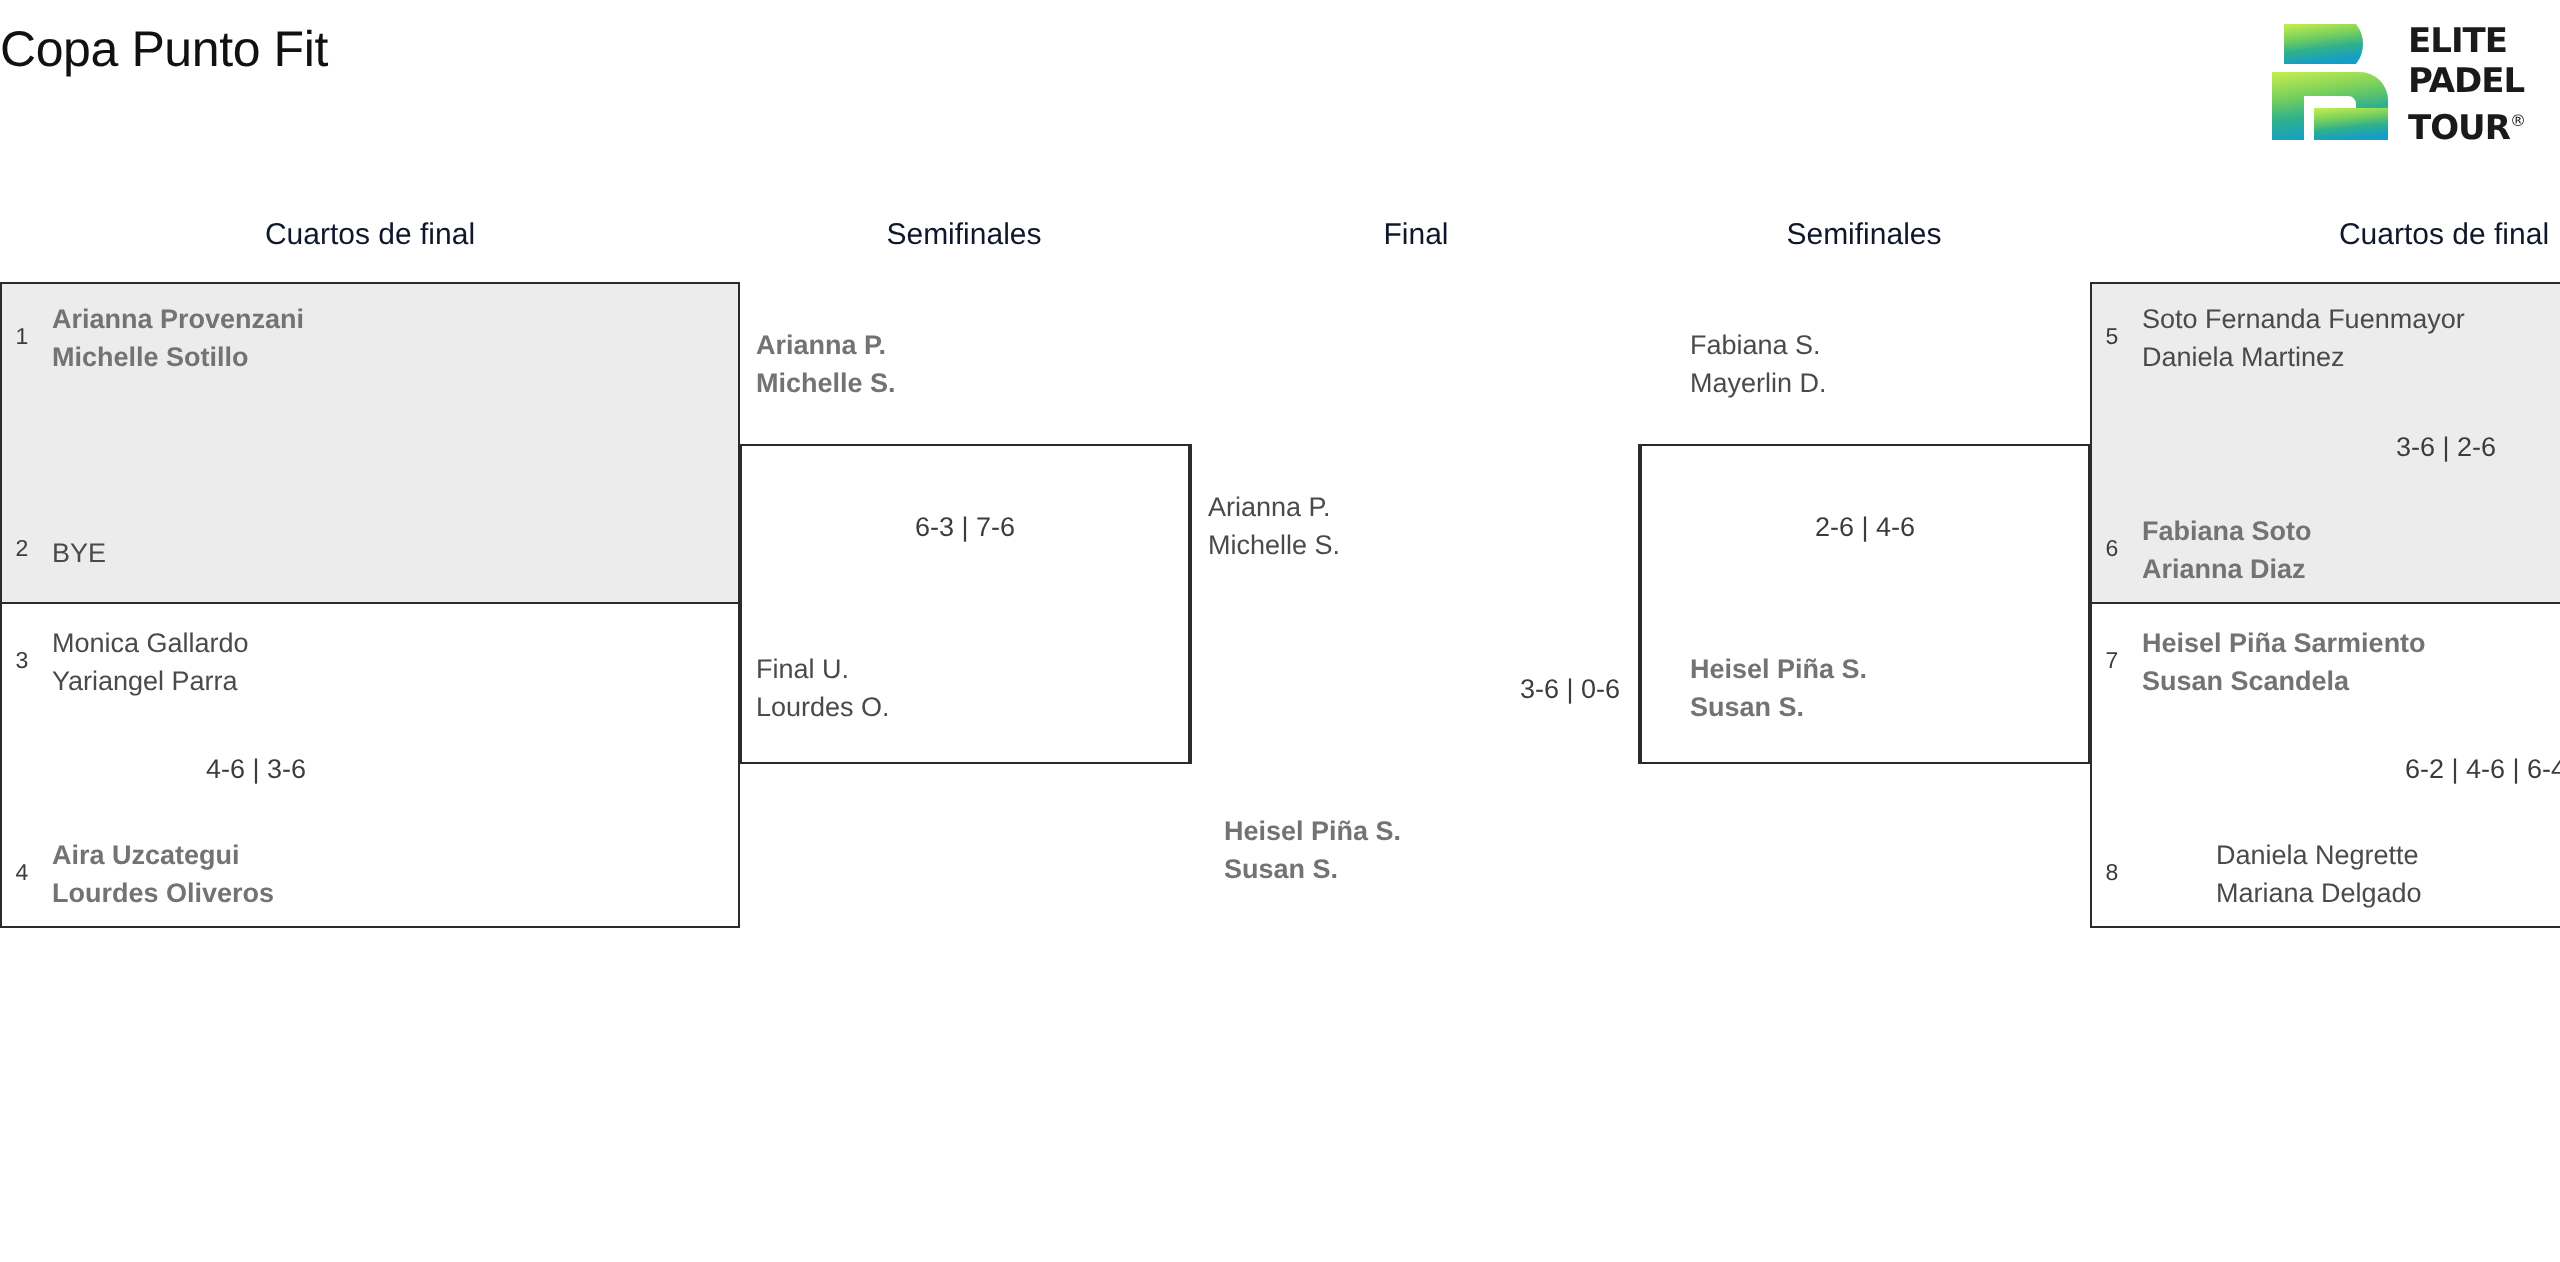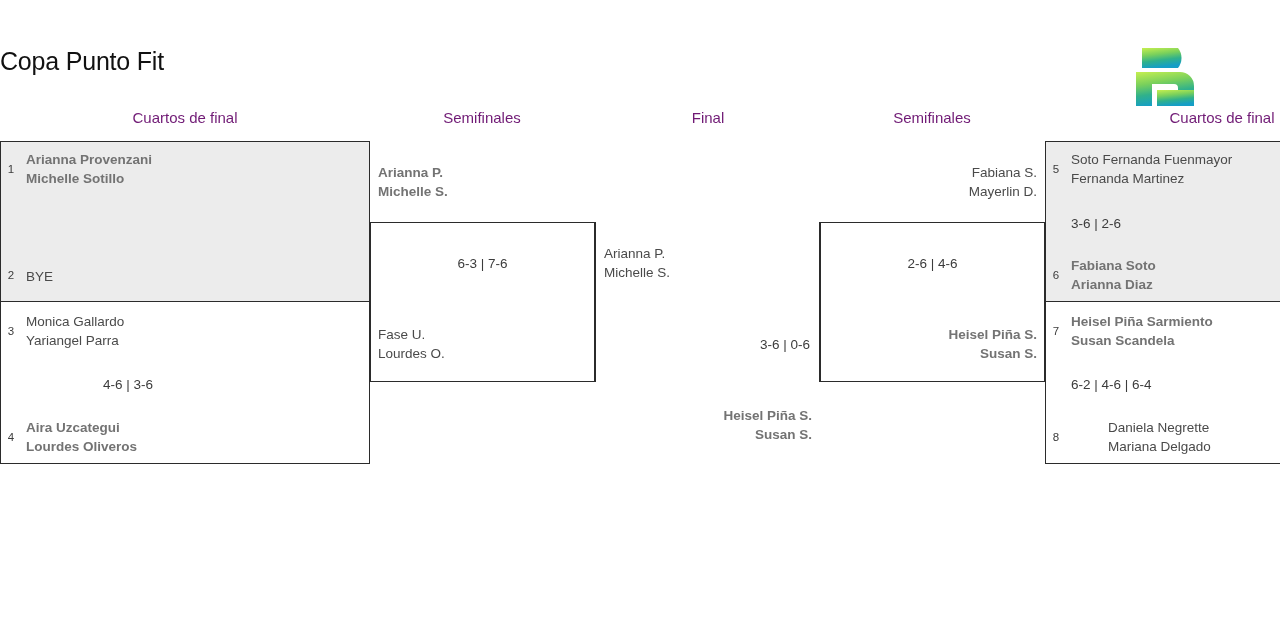--- a/index.html
+++ b/index.html
@@ -13,21 +13,21 @@
     overflow: hidden;
     font-family: "Liberation Sans", sans-serif;
     color: #111111;
     position: relative;
   }
 
   
   #header {
     position: absolute;
     left: 0; top: 0;
-    width: 1280px; height: 95px; margin-top: 36px;
+    width: 1280px; height: 95px;
   }
   #title-block {
     position: absolute;
     left: 0; top: 8px;
     line-height: 34px;
   }
   .title-line {
     font-size: 25px;
     font-weight: 400;
     color: #111111;
@@ -68,21 +68,21 @@
     vertical-align: super;
     letter-spacing: 0;
   }
 
   
   .round-header {
     position: absolute;
     top: 109px;
     font-size: 15px;
     font-weight: 400;
-    color: #701a75;
+    color: #0f172a;
     white-space: nowrap;
     text-align: center;
   }
 
   
   .match-box {
     position: absolute;
     box-sizing: border-box;
     border: 1px solid #2b2b2b;
     background: #ffffff;
@@ -98,41 +98,41 @@
   
   .team {
     position: absolute;
     font-size: 13.5px;
     line-height: 19px;
     white-space: nowrap;
   }
   .team .nm { display: block; }
   .team.winner { color: #737373; font-weight: 700; }
   .team.loser  { color: #4a4a4a; font-weight: 400; }
-  .team.right-align { text-align: right; }
+  .team.right-align { }
 
   .seed {
     position: absolute;
     font-size: 11.5px;
     line-height: 13px;
     color: #3c3c3c;
     font-weight: 400;
     text-align: center;
     width: 14px;
   }
 
   .score {
     position: absolute;
     font-size: 13.5px;
     line-height: 19px;
     color: #3c3c3c;
     font-weight: 400;
     white-space: nowrap;
   }
-  .score.right-align { }
+  .score.right-align { text-align: right; }
 
   .bye {
     position: absolute;
     font-size: 13.5px;
     line-height: 19px;
     color: #4a4a4a;
     font-weight: 400;
     white-space: nowrap;
   }
 </style>
@@ -154,20 +154,25 @@
             <stop offset="38%" stop-color="#79d05c"></stop>
             <stop offset="68%" stop-color="#30b18b"></stop>
             <stop offset="100%" stop-color="#159ec6"></stop>
           </linearGradient>
         </defs>
         <path d="M8,2 H44 A16,16 0 0 1 44,22 H8 Z" fill="url(#epGrad)"></path>
         <path d="M2,26 H46 A14,14 0 0 1 60,40 V60 H44 V42 A4,4 0 0 0 40,38 H18 V60 H2 Z" fill="url(#epGrad)"></path>
         <path d="M23,44 H60 V60 H23 Z" fill="url(#epGrad)"></path>
       </svg>
     </div>
+    <div id="logo-wordmark">
+      <span class="logo-word">ELITE</span>
+      <span class="logo-word">PADEL</span>
+      <span class="logo-word last"><span>TOUR</span><span class="logo-reg">®</span></span>
+    </div>
   </div>
 </div>
 
 <div class="round-header" style="left:85px;  width:200px;">Cuartos de final</div>
 <div class="round-header" style="left:382px; width:200px;">Semifinales</div>
 <div class="round-header" style="left:608px; width:200px;">Final</div>
 <div class="round-header" style="left:832px; width:200px;">Semifinales</div>
 <div class="round-header" style="left:1122px;width:200px;">Cuartos de final</div>
 
 <div class="match-box shaded" style="left:0px; top:141px; width:370px; height:161px;"></div>
@@ -200,21 +205,21 @@
 <div class="team winner" style="left:378px; top:163px;">
   <span class="nm">Arianna P.</span>
   <span class="nm">Michelle S.</span>
 </div>
 
 <div class="match-box" style="left:370px; top:222px; width:225px; height:160px;"></div>
 
 <div class="score" style="left:380px; top:254px; width:205px; text-align:center;">6-3 | 7-6</div>
 
 <div class="team loser" style="left:378px; top:325px;">
-  <span class="nm">Fase U.</span>
+  <span class="nm">Final U.</span>
   <span class="nm">Lourdes O.</span>
 </div>
 
 <div class="match-box side-only" style="left:595px; top:222px; width:225px; height:160px; border-left:1px solid #2b2b2b; border-right:1px solid #2b2b2b;"></div>
 
 <div class="team loser" style="left:604px; top:244px;">
   <span class="nm">Arianna P.</span>
   <span class="nm">Michelle S.</span>
 </div>
 
@@ -237,21 +242,21 @@
 <div class="team winner right-align" style="left:845px; top:325px; width:192px;">
   <span class="nm">Heisel Piña S.</span>
   <span class="nm">Susan S.</span>
 </div>
 
 <div class="match-box shaded" style="left:1045px; top:141px; width:370px; height:161px;"></div>
 
 <div class="seed" style="left:1049px; top:163px;">5</div>
 <div class="team loser" style="left:1071px; top:150px;">
   <span class="nm">Soto Fernanda Fuenmayor</span>
-  <span class="nm">Fernanda Martinez</span>
+  <span class="nm">Daniela Martinez</span>
 </div>
 
 <div class="score right-align" style="left:1071px; top:214px; width:177px;">3-6 | 2-6</div>
 
 <div class="seed" style="left:1049px; top:269px;">6</div>
 <div class="team winner" style="left:1071px; top:256px;">
   <span class="nm">Fabiana Soto</span>
   <span class="nm">Arianna Diaz</span>
 </div>
 

